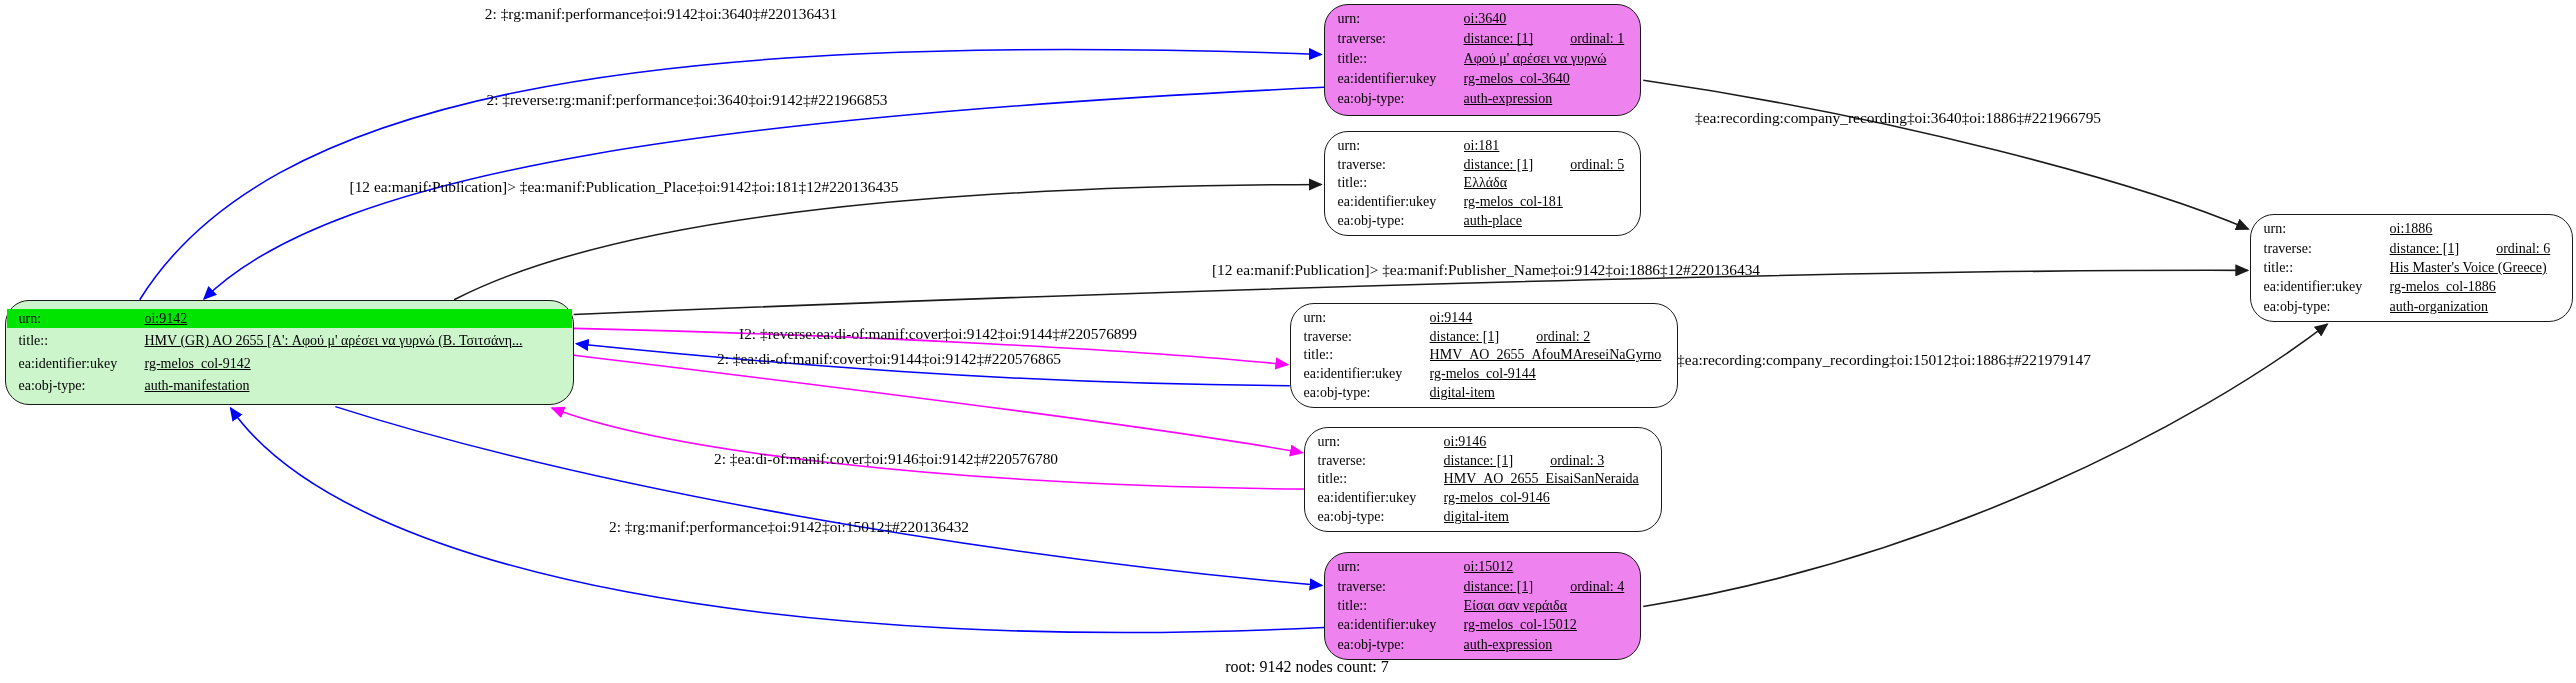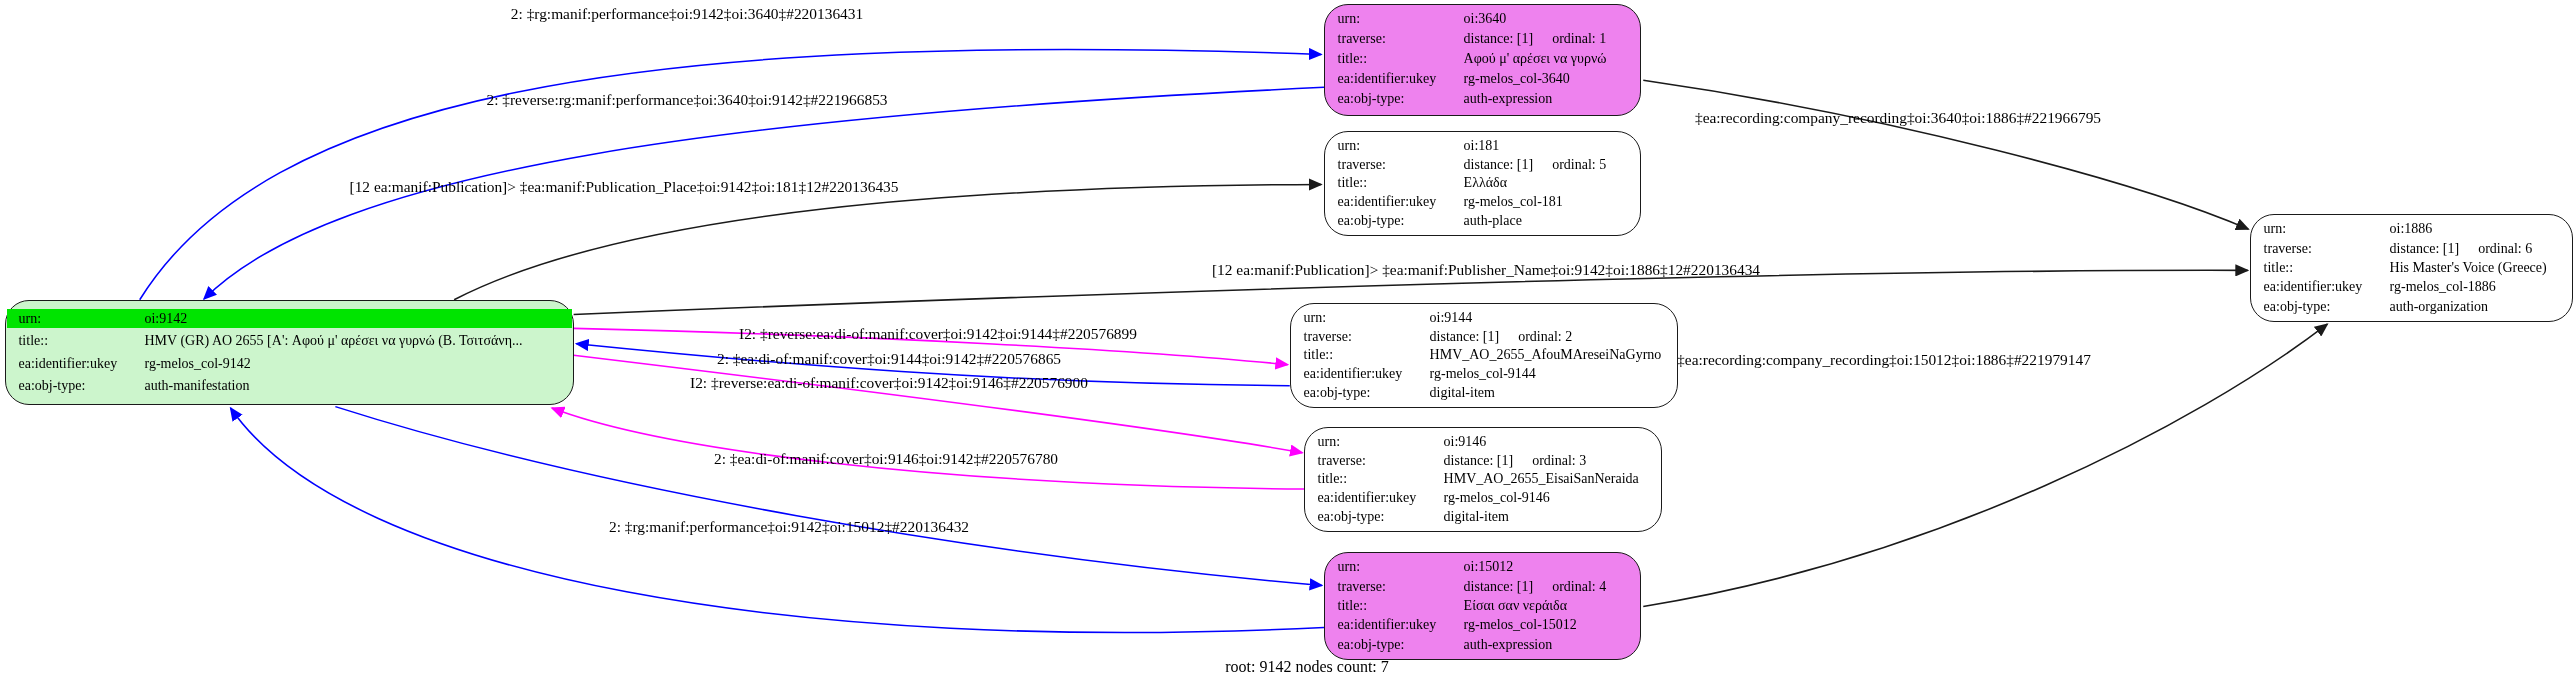--- a/index.html
+++ b/index.html
@@ -8,22 +8,22 @@
   #canvas{position:absolute;left:0;top:0;width:2576px;height:684px;}
   svg.edges{position:absolute;left:0;top:0;width:2576px;height:684px;}
   .node{position:absolute;box-sizing:border-box;border:1.4px solid #1a1a1a;border-radius:24px;
         display:flex;flex-direction:column;justify-content:space-evenly;
         padding:4.2px 1.4px;font-size:14px;line-height:1.15;background:#ffffff;}
   .node.green{background:#ccf5cc;}
   .node.pink{background:#ee82ee;}
   .row{display:flex;flex-direction:row;align-items:center;padding:0.7px 11.2px;min-height:17px;}
   .row.hl{background:#00e400;}
   .k{flex:0 0 126px;white-space:nowrap;}
-  .v{flex:1 1 auto;white-space:nowrap;overflow:hidden;}
-  .v.trav{display:flex;gap:19px;overflow:visible;}
+  .v{flex:1 1 auto;white-space:nowrap;overflow:hidden;text-decoration:underline;}
+  .v.trav{display:flex;gap:37px;overflow:visible;}
   .elabel{position:absolute;transform:translateX(-50%);white-space:nowrap;
           font-size:15.4px;line-height:19.6px;color:#000;}
   .caption{position:absolute;transform:translateX(-50%);white-space:nowrap;
            font-size:16px;color:#000;}
 </style>
 </head>
 <body>
 
 <div id="canvas">
 
@@ -46,27 +46,26 @@
     <path d="M 821 470 C 1250 480, 1650 502, 1843 522" fill="none" stroke="#ff00ff" stroke-width="2.2" marker-end="url(#am)"></path>
     <path d="M 1846 552 C 1450 550, 1100 520, 825 492" fill="none" stroke="#0000ff" stroke-width="2.2" marker-end="url(#ab)"></path>
     <path d="M 818 508 C 1250 560, 1680 615, 1864 648" fill="none" stroke="#ff00ff" stroke-width="2.2" marker-end="url(#am)"></path>
     <path d="M 1867 700 C 1350 695, 950 645, 790 584" fill="none" stroke="#ff00ff" stroke-width="2.2" marker-end="url(#am)"></path>
     <path d="M 480 582 C 850 700, 1400 795, 1892 838" fill="none" stroke="#0000ff" stroke-width="2.2" marker-end="url(#ab)"></path>
     <path d="M 1895 898 C 1150 935, 500 830, 330 584" fill="none" stroke="#0000ff" stroke-width="2.2" marker-end="url(#ab)"></path>
     <path d="M 2352 115 C 2700 165, 3060 260, 3218 328" fill="none" stroke="#1a1a1a" stroke-width="2.2" marker-end="url(#ak)"></path>
     <path d="M 2352 868 C 2770 800, 3140 610, 3331 464" fill="none" stroke="#1a1a1a" stroke-width="2.2" marker-end="url(#ak)"></path>
   </svg>
 
-  <div class="elabel" style="left:687px;top:4.2px">2: ‡rg:manif:performance‡oi:9142‡oi:3640‡#220136431</div>
+  <div class="elabel" style="left:661px;top:4.2px">2: ‡rg:manif:performance‡oi:9142‡oi:3640‡#220136431</div>
   <div class="elabel" style="left:687px;top:90px">2: ‡reverse:rg:manif:performance‡oi:3640‡oi:9142‡#221966853</div>
   <div class="elabel" style="left:624px;top:177px">[12 ea:manif:Publication]&gt; ‡ea:manif:Publication_Place‡oi:9142‡oi:181‡12#220136435</div>
   <div class="elabel" style="left:1486px;top:260px">[12 ea:manif:Publication]&gt; ‡ea:manif:Publisher_Name‡oi:9142‡oi:1886‡12#220136434</div>
   <div class="elabel" style="left:938px;top:324px">I2: ‡reverse:ea:di-of:manif:cover‡oi:9142‡oi:9144‡#220576899</div>
   <div class="elabel" style="left:889px;top:349px">2: ‡ea:di-of:manif:cover‡oi:9144‡oi:9142‡#220576865</div>
-  <div class="elabel" style="left:889px;top:373px">I2: ‡reverse:ea:di-of:manif:cover‡oi:9142‡oi:9146‡#220576900</div>
   <div class="elabel" style="left:886px;top:449px">2: ‡ea:di-of:manif:cover‡oi:9146‡oi:9142‡#220576780</div>
   <div class="elabel" style="left:789px;top:517px">2: ‡rg:manif:performance‡oi:9142‡oi:15012‡#220136432</div>
   <div class="elabel" style="left:1898px;top:108px">‡ea:recording:company_recording‡oi:3640‡oi:1886‡#221966795</div>
   <div class="elabel" style="left:1884px;top:350px">‡ea:recording:company_recording‡oi:15012‡oi:1886‡#221979147</div>
 
   <div class="node green" style="left:4.9px;top:300px;width:569px;height:105px">
     <div class="row hl">
       <span class="k">urn:</span>
       <span class="v">oi:9142</span>
     </div>

